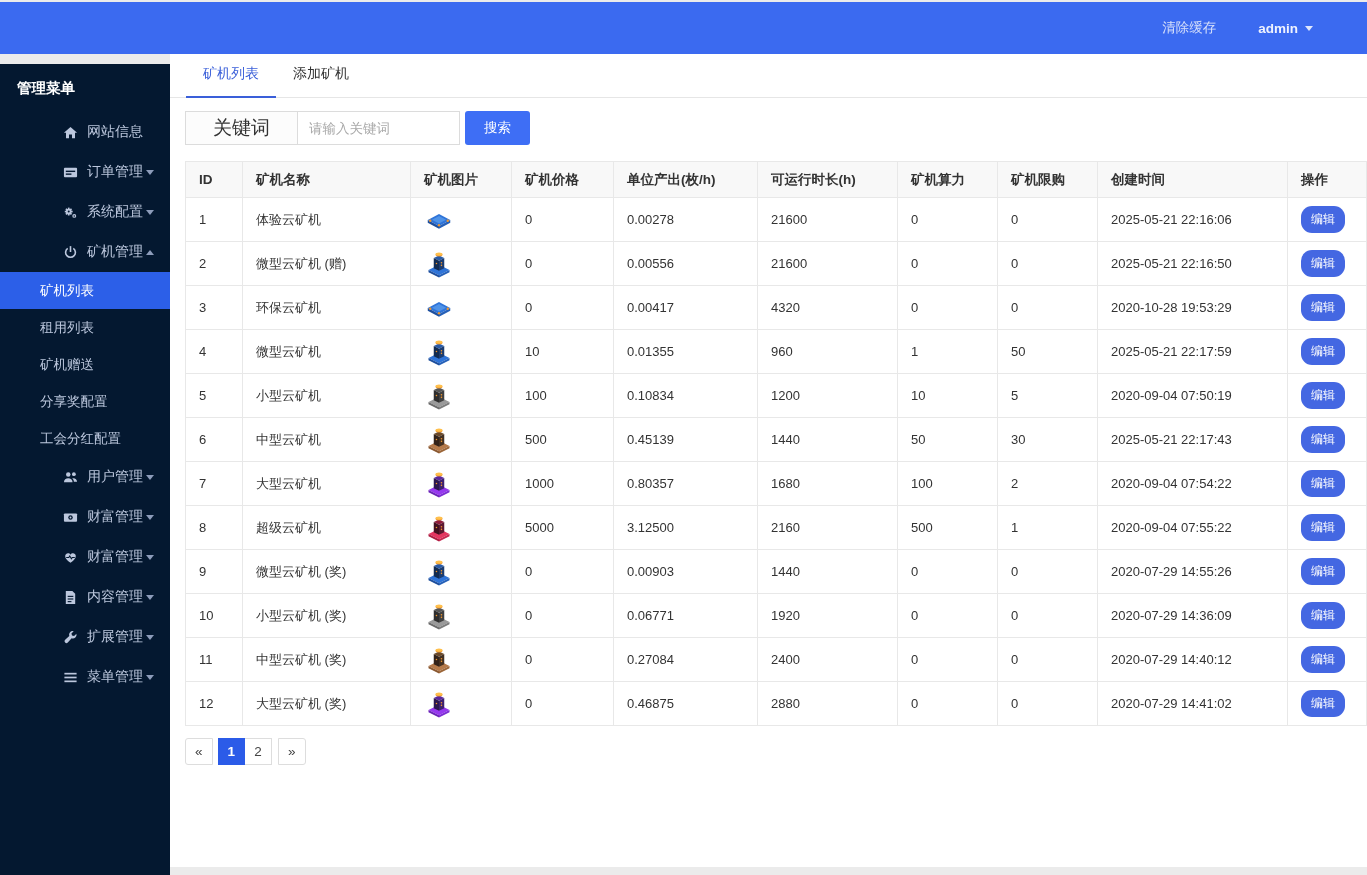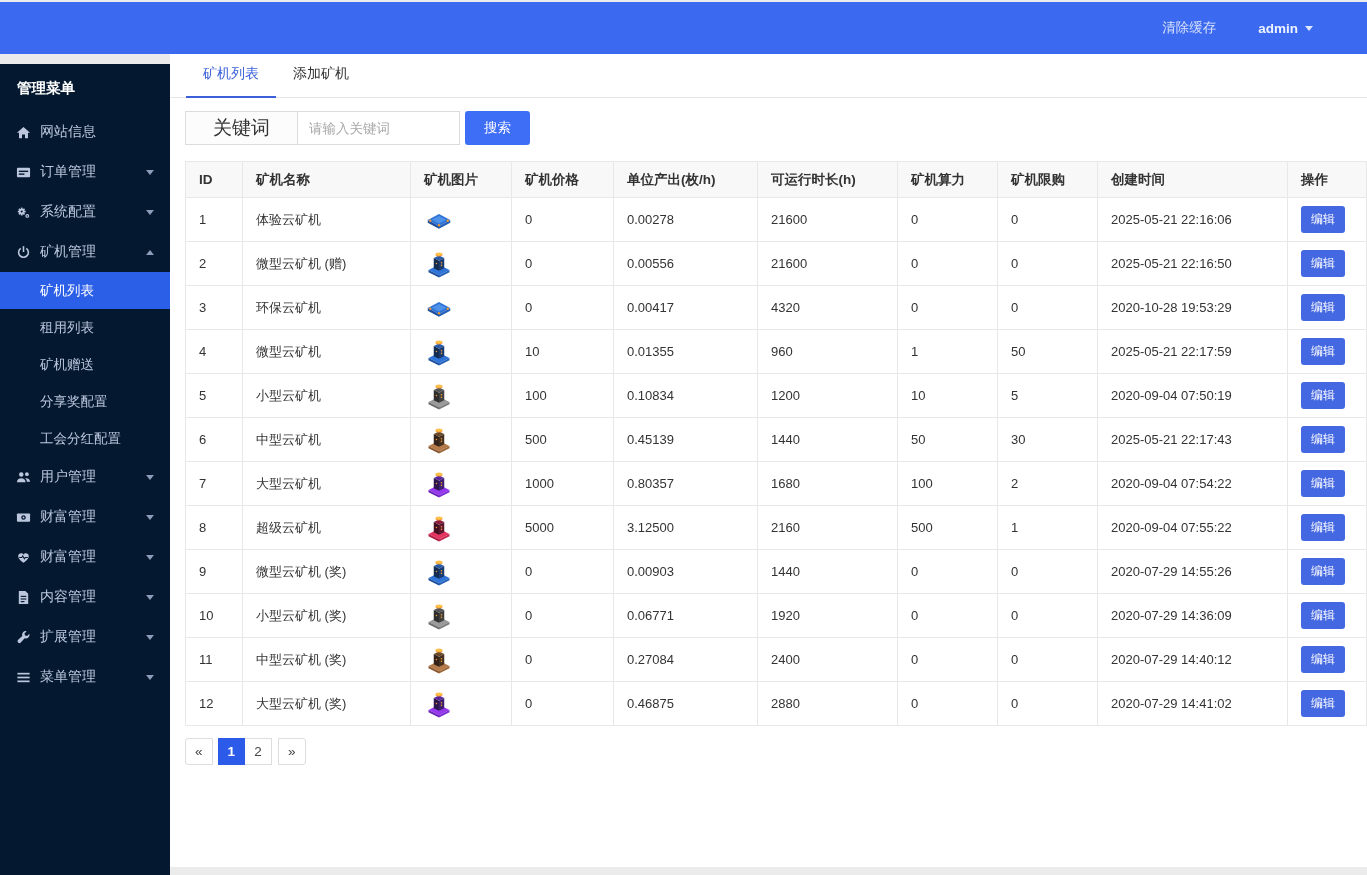--- a/index.html
+++ b/index.html
@@ -21,21 +21,21 @@
   .caret.up   { border-left:4.5px solid transparent; border-right:4.5px solid transparent; border-bottom:5.5px solid currentColor; }
   .topbar-user .caret { color:#dfe7fc; }
   
   .sidebar {
     position:absolute; top:64px; left:0; width:170px; bottom:0;
     background:#041830; overflow:hidden;
   }
   .sidebar-title { padding:15px 17px 14px; color:#ffffff; font-size:14.5px; font-weight:bold; }
   .side-item {
     height:40px; display:flex; align-items:center; padding:0 16px;
-    color:#bcc7dd; font-size:14px; cursor:pointer; white-space:nowrap;
+    color:#bcc7dd; font-size:14px; cursor:pointer; white-space:nowrap;margin-left:47px;
   }
   .side-icon { width:17px; height:15px; margin-right:7px; flex:0 0 17px; color:#bcc7dd; }
   .side-icon svg { width:15px; height:15px; display:block; }
   .side-caret { margin-left:auto; color:#8d9cba; }
   .submenu { }
   .sub-item {
     height:37px; display:flex; align-items:center; padding-left:40px;
     color:#bcc7dd; font-size:13.5px; cursor:pointer;
   }
   .sub-item.active { background:#2c5fe8; color:#ffffff; }
@@ -76,21 +76,21 @@
   }
   .data-table th, .data-table td {
     border:1px solid #e8e8e8; text-align:left; padding:0 0 0 13px;
     font-size:13px; color:#333; overflow:hidden; white-space:nowrap;
   }
   .data-table th { height:36px; font-weight:bold; background:#f8f8f8; font-size:13.5px; }
   .data-table td { height:44px; }
   .miner-img { display:flex; align-items:center; }
   .miner-img svg { display:block; }
   .edit-btn {
-    background:#4467e2; color:#fff; border:none; border-radius:3px;
+    background:#4467e2; color:#fff; border:none; border-radius:11px;
     font-size:12px; padding:5px 10px; cursor:pointer;
     font-family:"Liberation Sans","DejaVu Sans",sans-serif;
   }
   
   .pagination { margin:12px 0 0 15px; display:flex; align-items:center; font-size:13.5px; }
   .page-btn {
     min-width:27px; height:27px; border:1px solid #dddddd; background:#fff;
     display:flex; align-items:center; justify-content:center; padding:0 9px;
     color:#444; cursor:pointer; user-select:none;
   }

